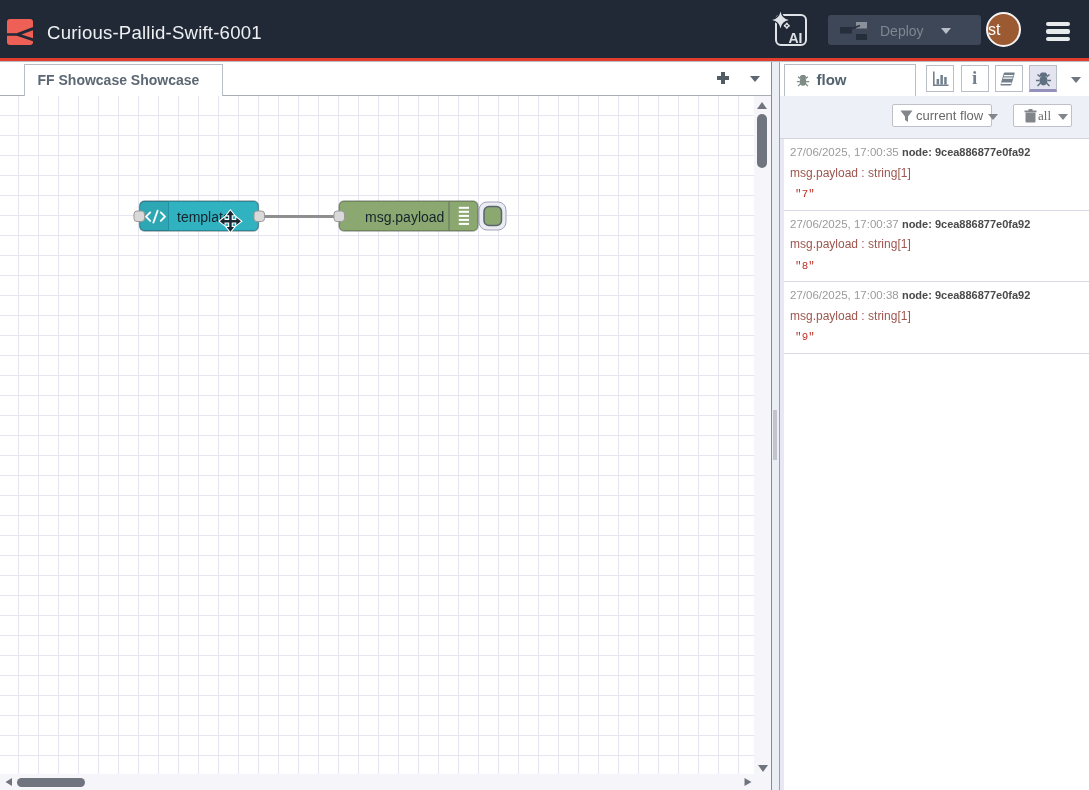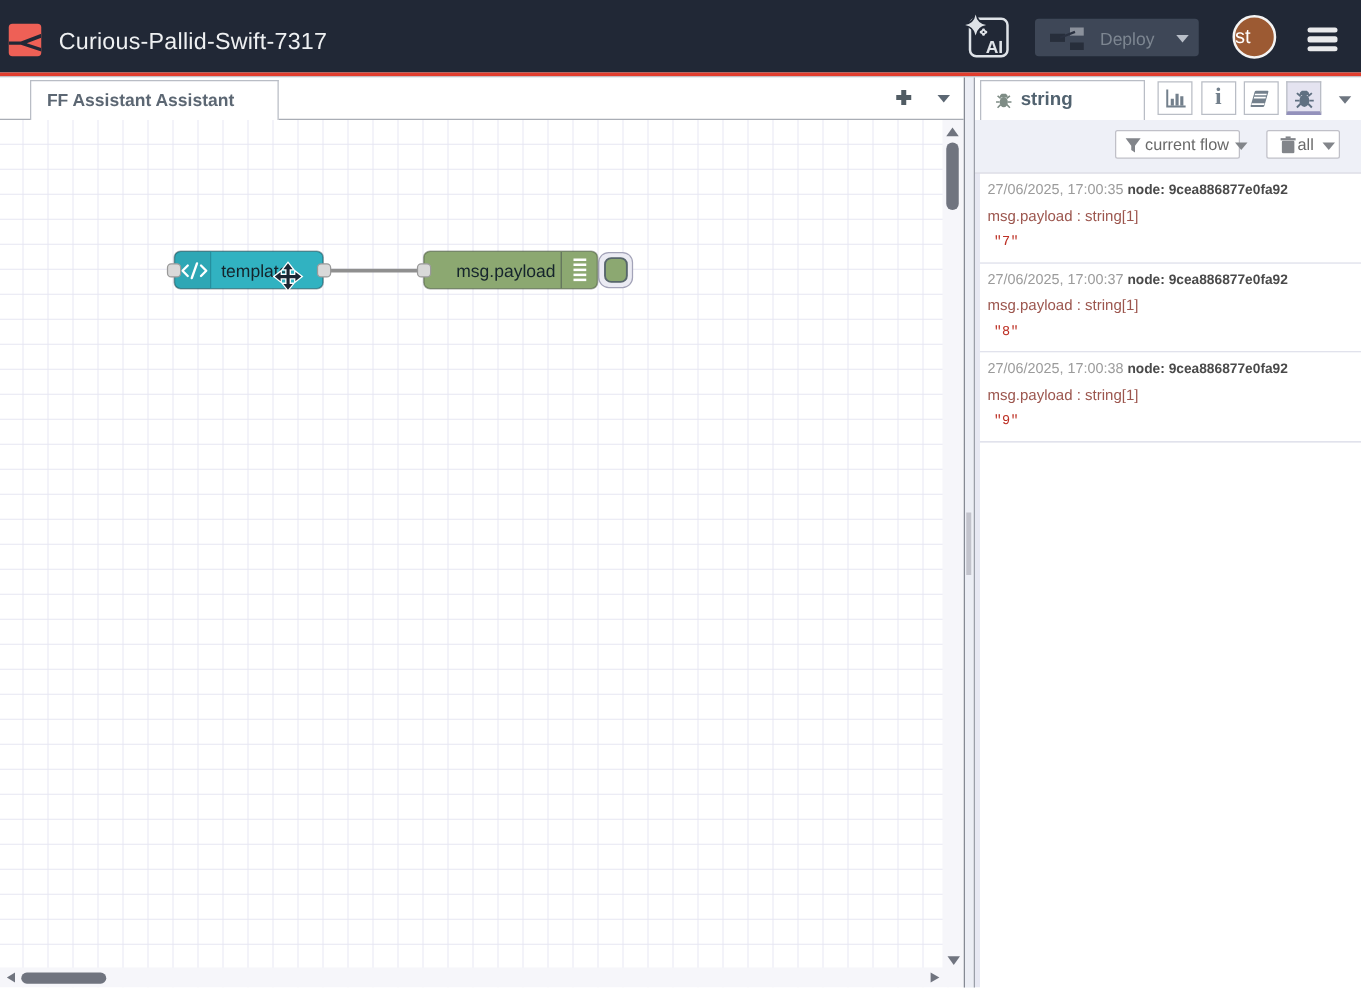--- a/index.html
+++ b/index.html
@@ -6,21 +6,21 @@
 html,body { width:1089px; height:790px; }
 body { font-family:"Liberation Sans",sans-serif; position:relative; overflow:hidden; background:#fff; }
 .abs { position:absolute; }
 
 
 #header { left:0; top:0; width:1089px; height:58px; background:#212836; }
 #redline { left:0; top:58px; width:1089px; height:2.5px; background:#e23d2d; }
 #hairline { left:0; top:60.5px; width:1089px; height:1px; background:#b7bbc4; }
 #logo { left:7px; top:19px; width:26px; height:26px; border-radius:3px; background:#ee6056; overflow:hidden; }
 #title { left:47px; top:22px; font-size:18.6px; color:#eef0f2; letter-spacing:0.2px; }
-#deploy { left:828px; top:15px; width:131px; height:30px; background:#3e4757; border-radius:3px; }
+#deploy { left:828px; top:15px; width:153px; height:30px; background:#3e4757; border-radius:3px; }
 #deploy .txt { position:absolute; left:52px; top:7.5px; font-size:14px; color:#7d8691; }
 #deploy .caret { position:absolute; left:112.5px; top:13px; width:0; height:0; border-left:5.5px solid transparent; border-right:5.5px solid transparent; border-top:6.5px solid #b9bfc9; }
 #avatar { left:986px; top:12px; width:35px; height:35px; border-radius:50%; background:#9c5a33; border:2px solid #f4f4f4; text-align:left; }
 #avatar span { color:#fff; font-size:16px; line-height:31px; }
 .hbar { left:1046px; width:24px; height:4.5px; border-radius:2px; background:#e9eaec; }
 
 
 #tabbar { left:0; top:61.5px; width:771px; height:34px; background:#fff; border-bottom:1px solid #a9adb5; }
 #wstab { left:23.5px; top:64px; width:199px; height:31.5px; background:#fff; border:1px solid #b9bdc5; border-bottom:none; }
 #wstab span { position:absolute; left:13px; top:7px; font-size:14px; font-weight:bold; color:#5c6773; }
@@ -65,21 +65,21 @@
 <body>
 
 <div id="header" class="abs"></div>
 <div id="redline" class="abs"></div>
 <div id="hairline" class="abs"></div>
 <div id="logo" class="abs">
 <svg width="26" height="26" viewBox="0 0 26 26">
 <path d="M 0 14.2 L 9.7 14.2 L 26 7.9 L 26 11.2 L 14.4 15.6 L 26 19.3 L 26 22.2 L 9.7 16.8 L 0 16.8 Z" fill="#212836"></path>
 </svg>
 </div>
-<div id="title" class="abs">Curious-Pallid-Swift-7317</div>
+<div id="title" class="abs">Curious-Pallid-Swift-6001</div>
 
 <svg class="abs" style="left:770px; top:8px;" width="42" height="42" viewBox="0 0 42 42">
   <rect x="6" y="7" width="30" height="30" rx="5" fill="none" stroke="#dfe3e8" stroke-width="2"></rect>
   <path d="M 10.5 3.6 Q 11.7 10.8 18.9 12 Q 11.7 13.2 10.5 20.4 Q 9.3 13.2 2.1 12 Q 9.3 10.8 10.5 3.6 Z" fill="#dfe3e8" stroke="#212836" stroke-width="2.6" paint-order="stroke"></path>
   <path d="M 16.8 14.9 Q 17.3 17.2 19.6 17.7 Q 17.3 18.2 16.8 20.5 Q 16.3 18.2 14 17.7 Q 16.3 17.2 16.8 14.9 Z" fill="#212836" stroke="#dfe3e8" stroke-width="1.4"></path>
   <text x="18.5" y="34.5" font-size="14" font-weight="bold" fill="#dfe3e8" font-family="Liberation Sans,sans-serif">AI</text>
 </svg>
 
 <div id="deploy" class="abs">
   <svg class="abs" style="left:11px; top:6px;" width="30" height="20" viewBox="0 0 30 20">
@@ -91,21 +91,21 @@
   <span class="txt">Deploy</span>
   <span class="caret"></span>
 </div>
 <div id="avatar" class="abs"><span>st</span></div>
 <div class="hbar abs" style="top:21.5px;"></div>
 <div class="hbar abs" style="top:29px;"></div>
 <div class="hbar abs" style="top:36.5px;"></div>
 
 <div id="tabbar" class="abs"></div>
 <div id="wstab" class="abs">
-    <span>FF Assistant Assistant</span>
+    <span>FF Showcase Showcase</span>
   </div>
 <svg id="plusbtn" class="abs" width="14" height="14" viewBox="0 0 14 14">
   <path d="M 7 1 V 13 M 1 7 H 13" stroke="#515c64" stroke-width="4"></path>
 </svg>
 <div id="tabcaret" class="abs"></div>
 
 <div id="canvas" class="abs"></div>
 <div id="vtrack" class="abs"></div>
 <div id="htrack" class="abs"></div>
 <div id="vthumb" class="abs"></div>
@@ -156,21 +156,21 @@
 <div class="abs" style="left:772.5px; top:409.5px; width:4.5px; height:50px; background:#c2c3cc;"></div>
 <div id="sidebar" class="abs"></div>
 <div id="sbtab" class="abs">
   <svg class="abs" style="left:11.5px; top:8px;" width="14" height="14" viewBox="0 0 17 17">
     <g stroke="#7e8c85" stroke-width="1.5" fill="none">
       <path d="M 2.5 4.5 L 5.5 7 M 14.5 4.5 L 11.5 7 M 1 10.5 L 4.5 10.5 M 16 10.5 L 12.5 10.5 M 2.5 16 L 5.5 13 M 14.5 16 L 11.5 13"></path>
     </g>
     <path d="M 4.5 6 Q 4.5 3.5 6.5 2.5 L 10.5 2.5 Q 12.5 3.5 12.5 6 Z" fill="#7e8c85"></path>
     <ellipse cx="8.5" cy="10.5" rx="4" ry="5" fill="#7e8c85"></ellipse>
   </svg>
-  <span>string</span>
+  <span>flow</span>
 </div>
 <div id="btn-chart" class="iconbtn abs" style="left:926px;">
   <svg class="abs" style="left:5px; top:5px;" width="17" height="16" viewBox="0 0 17 16">
     <path d="M 1.8 0.5 L 1.8 14.2 L 16.5 14.2" stroke="#73808c" stroke-width="1.6" fill="none"></path>
     <rect x="4.6" y="8" width="2.5" height="5.5" fill="#73808c"></rect>
     <rect x="8.4" y="4" width="2.5" height="9.5" fill="#73808c"></rect>
     <rect x="12.2" y="6" width="2.5" height="7.5" fill="#73808c"></rect>
   </svg>
 </div>
 <div id="btn-info" class="iconbtn abs" style="left:960.5px;">
@@ -204,21 +204,21 @@
     </svg>
     <span class="cf">current flow</span>
     <span class="caret" style="left:95px;"></span>
   </div>
   <div id="btn-all" class="tbtn">
     <svg class="abs" style="left:9.5px; top:4px;" width="13" height="14" viewBox="0 0 13 14">
       <rect x="1.5" y="3.5" width="10" height="10" rx="1" fill="#82858a"></rect>
       <rect x="0.5" y="1.5" width="12" height="1.8" fill="#82858a"></rect>
       <rect x="4.5" y="0" width="4" height="2" fill="#82858a"></rect>
     </svg>
-    <span class="cf" style="left:24px;">all</span>
+    <span class="cf" style="left:24px;font-family:Liberation Serif, serif;">all</span>
     <span class="caret" style="left:44px;"></span>
   </div>
 </div>
 
 <div id="gutter" class="abs"></div>
 <div class="dmsg abs" style="top:139px;">
   <span class="meta">27/06/2025, 17:00:35 <b>node: 9cea886877e0fa92</b></span>
   <span class="path">msg.payload : string[1]</span>
   <span class="val">"7"</span>
 </div>

